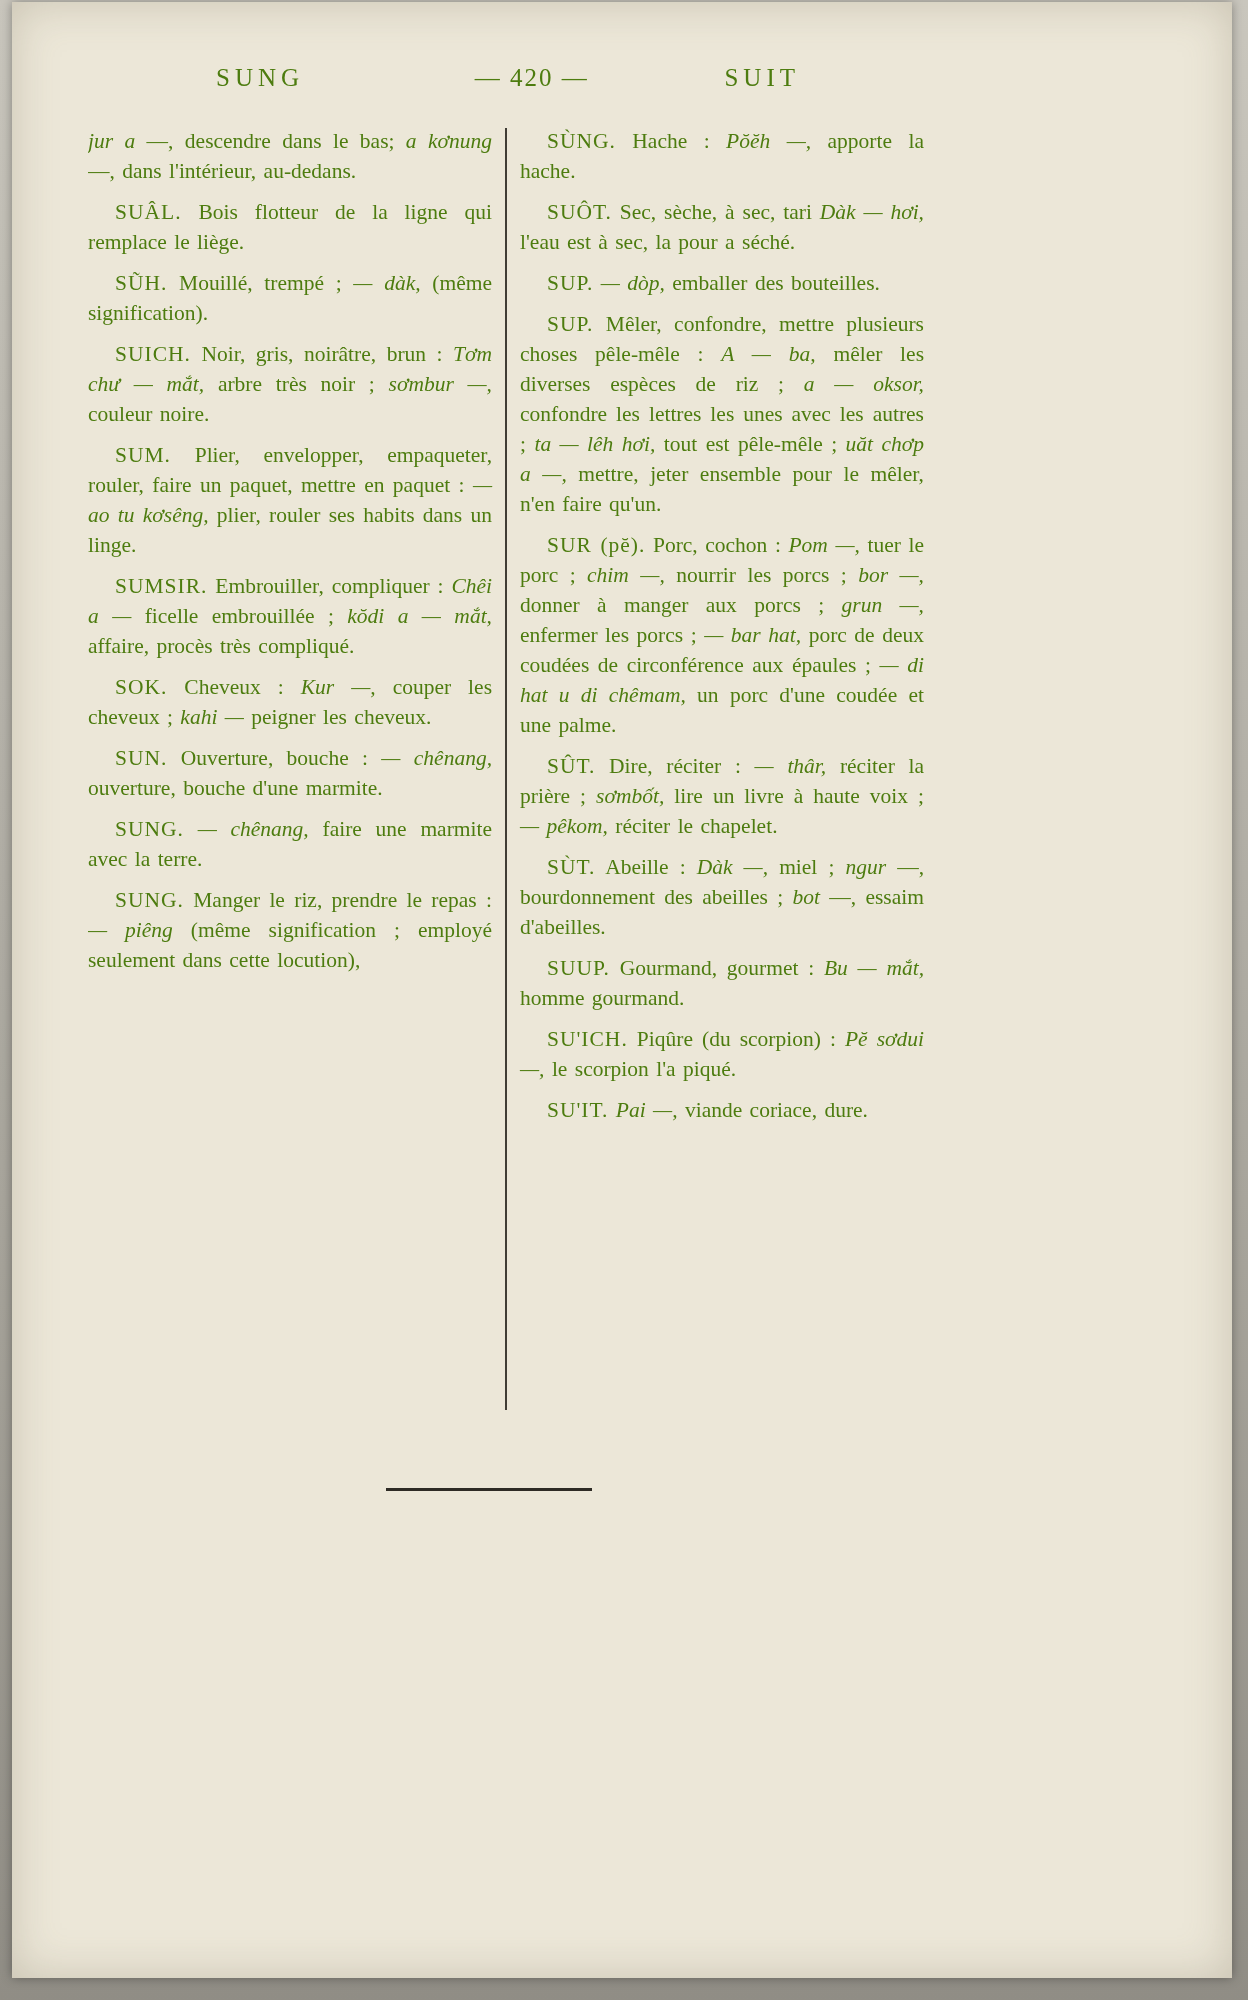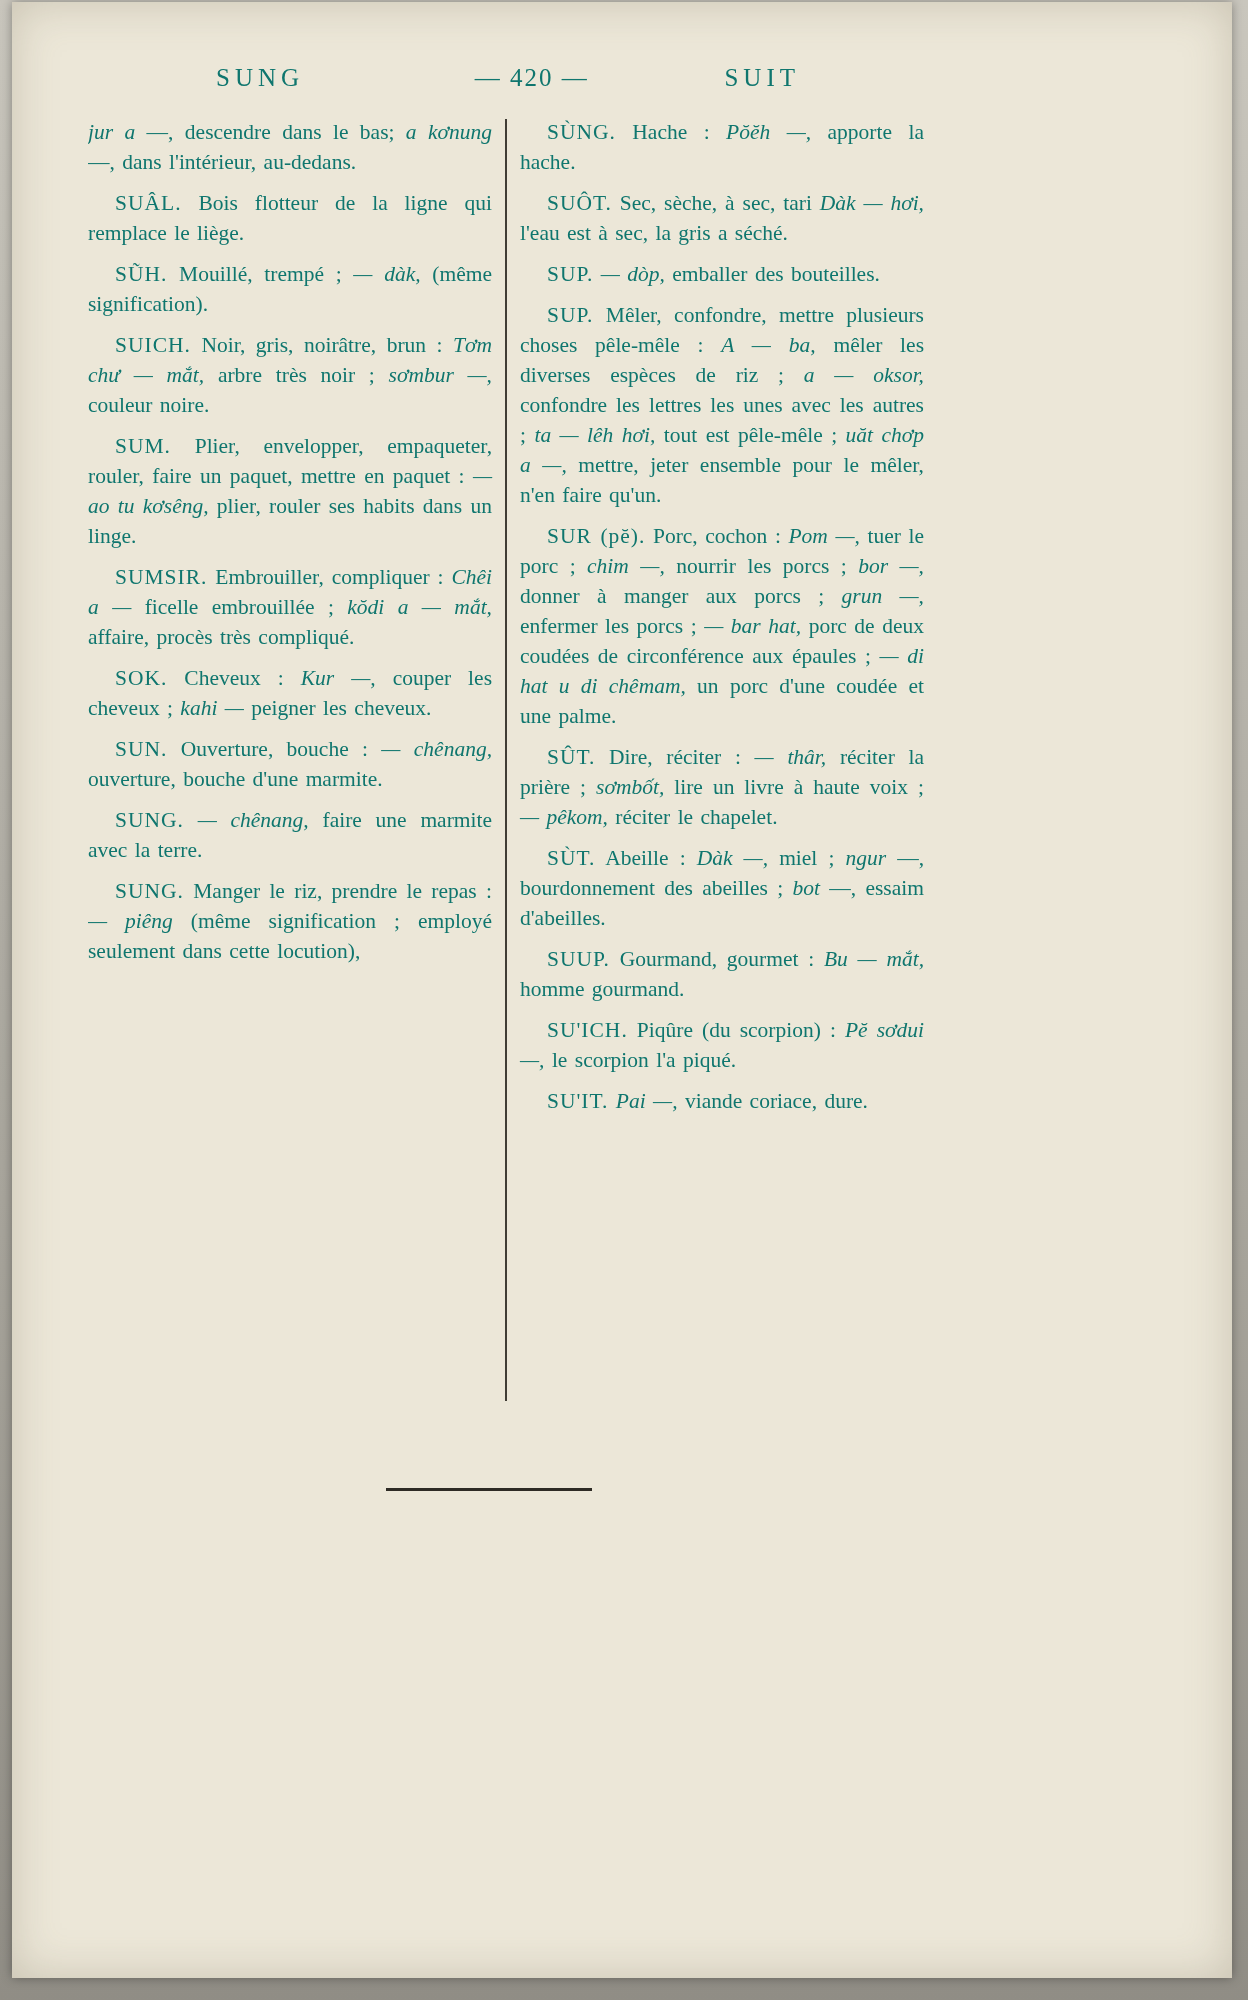--- a/index.html
+++ b/index.html
@@ -14,30 +14,30 @@
     background: linear-gradient(180deg, #c9c6bd 0%, #a8a59c 60%, #908d85 100%);
   }
   .page {
     position: absolute; left: 12px; top: 2px; right: 16px; bottom: 22px;
     background:
       radial-gradient(ellipse 520px 320px at 6% 1%, rgba(80,72,55,.20), transparent 60%),
       radial-gradient(ellipse 900px 600px at 52% 12%, rgba(255,255,255,.28), transparent 72%),
       linear-gradient(180deg, #efead c0%, #ece7d8 0%, #ece7d8 45%, #e8e3d3 100%);
     background-color: #ece7d8;
     box-shadow: inset 0 0 46px rgba(110,100,80,.28), 0 0 10px rgba(0,0,0,.35);
-    color: #0f766e;
+    color: #4d7c0f;
   }
   .text-block { position: absolute; left: 76px; top: 62px; width: 836px; }
   .header {
     display: flex; justify-content: space-between; align-items: baseline;
     padding: 0 124px 0 128px; font-size: 25px;
   }
   .guide { letter-spacing: 5px; }
   .pageno { letter-spacing: 2px; margin-left: 35px; }
-  .columns { display: flex; margin-top: 25px; height: 1284px; overflow: hidden; justify-content: flex-end; }
+  .columns { display: flex; margin-top: 34px; height: 1284px; overflow: hidden; justify-content: flex-end; }
   .col {
     font-size: 21.5px; line-height: 30px; word-spacing: 2px;
     text-align: justify;
   }
   .col-left { width: 404px; }
   .divider { width: 2px; background: #413d35; margin: 2px 13px 0 13px; }
   .col-right { flex: 1; }
   .entry { margin: 0 0 11px 0; text-indent: 27px; }
   .entry.cont { text-indent: 0; }
   .sg-h { letter-spacing: 1px; }
@@ -69,21 +69,21 @@
             <p class="entry"><span class="sg-h">SUM.</span><span class="sg-r">  Plier, envelopper, empaqueter, rouler, faire un paquet, mettre en paquet : </span><span class="sg-i">— ao tu kơsêng,</span><span class="sg-r"> plier, rouler ses habits dans un linge.</span></p>
             <p class="entry"><span class="sg-h">SUMSIR.</span><span class="sg-r">  Embrouiller, compliquer : </span><span class="sg-i">Chêi a —</span><span class="sg-r"> ficelle embrouillée ; </span><span class="sg-i">kŏdi a — mắt,</span><span class="sg-r"> affaire, procès très compliqué.</span></p>
             <p class="entry"><span class="sg-h">SOK.</span><span class="sg-r">  Cheveux : </span><span class="sg-i">Kur —,</span><span class="sg-r"> couper les cheveux ; </span><span class="sg-i">kahi —</span><span class="sg-r"> peigner les cheveux.</span></p>
             <p class="entry"><span class="sg-h">SUN.</span><span class="sg-r">  Ouverture, bouche : </span><span class="sg-i">— chênang,</span><span class="sg-r"> ouverture, bouche d'une marmite.</span></p>
             <p class="entry"><span class="sg-h">SUNG.</span><span class="sg-r"> </span><span class="sg-i">— chênang,</span><span class="sg-r"> faire une marmite avec la terre.</span></p>
             <p class="entry"><span class="sg-h">SUNG.</span><span class="sg-r">  Manger le riz, prendre le repas : </span><span class="sg-i">— piêng</span><span class="sg-r"> (même signification ; employé seulement dans cette locution),</span></p>
           </div>
         <div class="divider"></div>
         <div class="col col-right">
             <p class="entry"><span class="sg-h">SÙNG.</span><span class="sg-r">  Hache : </span><span class="sg-i">Pŏĕh —,</span><span class="sg-r"> apporte la hache.</span></p>
-            <p class="entry"><span class="sg-h">SUÔT.</span><span class="sg-r">  Sec, sèche, à sec, tari </span><span class="sg-i">Dàk — hơi,</span><span class="sg-r"> l'eau est à sec, la gris a séché.</span></p>
+            <p class="entry"><span class="sg-h">SUÔT.</span><span class="sg-r">  Sec, sèche, à sec, tari </span><span class="sg-i">Dàk — hơi,</span><span class="sg-r"> l'eau est à sec, la pour a séché.</span></p>
             <p class="entry"><span class="sg-h">SUP.</span><span class="sg-r">  </span><span class="sg-i">— dòp,</span><span class="sg-r"> emballer des bouteilles.</span></p>
             <p class="entry"><span class="sg-h">SUP.</span><span class="sg-r">  Mêler, confondre, mettre plusieurs choses pêle-mêle : </span><span class="sg-i">A — ba,</span><span class="sg-r"> mêler les diverses espèces de riz ; </span><span class="sg-i">a — oksor,</span><span class="sg-r"> confondre les lettres les unes avec les autres ; </span><span class="sg-i">ta — lêh hơi,</span><span class="sg-r"> tout est pêle-mêle ; </span><span class="sg-i">uăt chơp a —,</span><span class="sg-r"> mettre, jeter ensemble pour le mêler, n'en faire qu'un.</span></p>
             <p class="entry"><span class="sg-h">SUR (pĕ).</span><span class="sg-r">  Porc, cochon : </span><span class="sg-i">Pom —,</span><span class="sg-r"> tuer le porc ; </span><span class="sg-i">chim —,</span><span class="sg-r"> nourrir les porcs ; </span><span class="sg-i">bor —,</span><span class="sg-r"> donner à manger aux porcs ; </span><span class="sg-i">grun —,</span><span class="sg-r"> enfermer les porcs ; </span><span class="sg-i">— bar hat,</span><span class="sg-r"> porc de deux coudées de circonférence aux épaules ; </span><span class="sg-i">— di hat u di chêmam,</span><span class="sg-r"> un porc d'une coudée et une palme.</span></p>
             <p class="entry"><span class="sg-h">SÛT.</span><span class="sg-r">  Dire, réciter : </span><span class="sg-i">— thâr,</span><span class="sg-r"> réciter la prière ; </span><span class="sg-i">sơmbốt,</span><span class="sg-r"> lire un livre à haute voix ; </span><span class="sg-i">— pêkom,</span><span class="sg-r"> réciter le chapelet.</span></p>
             <p class="entry"><span class="sg-h">SÙT.</span><span class="sg-r">  Abeille : </span><span class="sg-i">Dàk —,</span><span class="sg-r"> miel ; </span><span class="sg-i">ngur</span><span class="sg-r"> —, bourdonnement des abeilles ; </span><span class="sg-i">bot</span><span class="sg-r"> —, essaim d'abeilles.</span></p>
             <p class="entry"><span class="sg-h">SUUP.</span><span class="sg-r">  Gourmand, gourmet : </span><span class="sg-i">Bu — mắt,</span><span class="sg-r"> homme gourmand.</span></p>
             <p class="entry"><span class="sg-h">SU'ICH.</span><span class="sg-r">  Piqûre (du scorpion) : </span><span class="sg-i">Pĕ sơdui —,</span><span class="sg-r"> le scorpion l'a piqué.</span></p>
             <p class="entry"><span class="sg-h">SU'IT.</span><span class="sg-r">  </span><span class="sg-i">Pai —,</span><span class="sg-r"> viande coriace, dure.</span></p>
           </div>
       </div>

